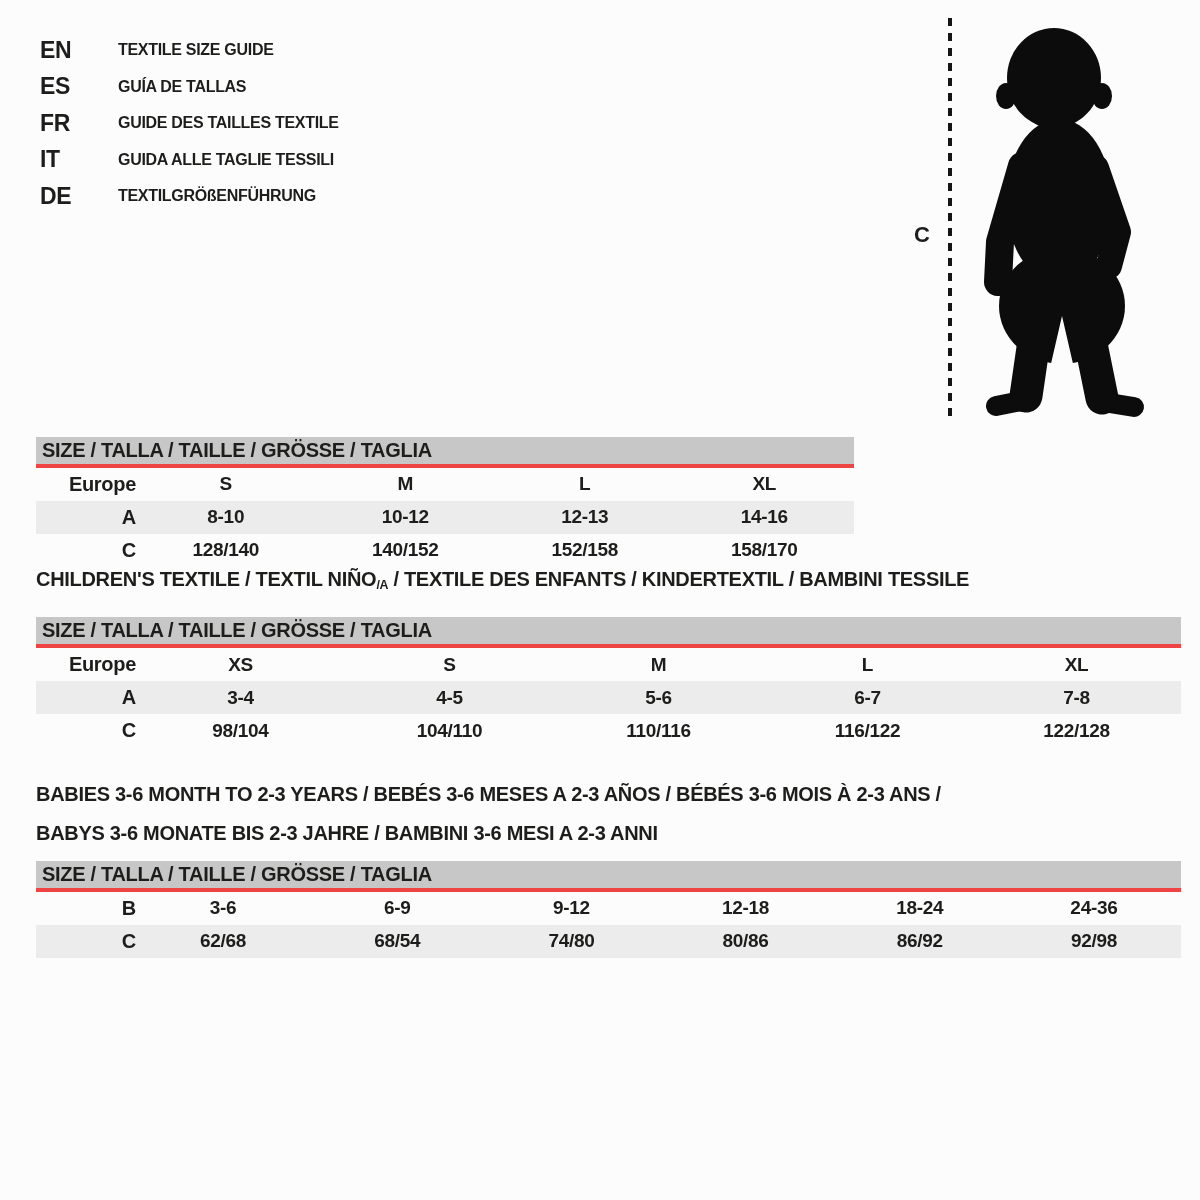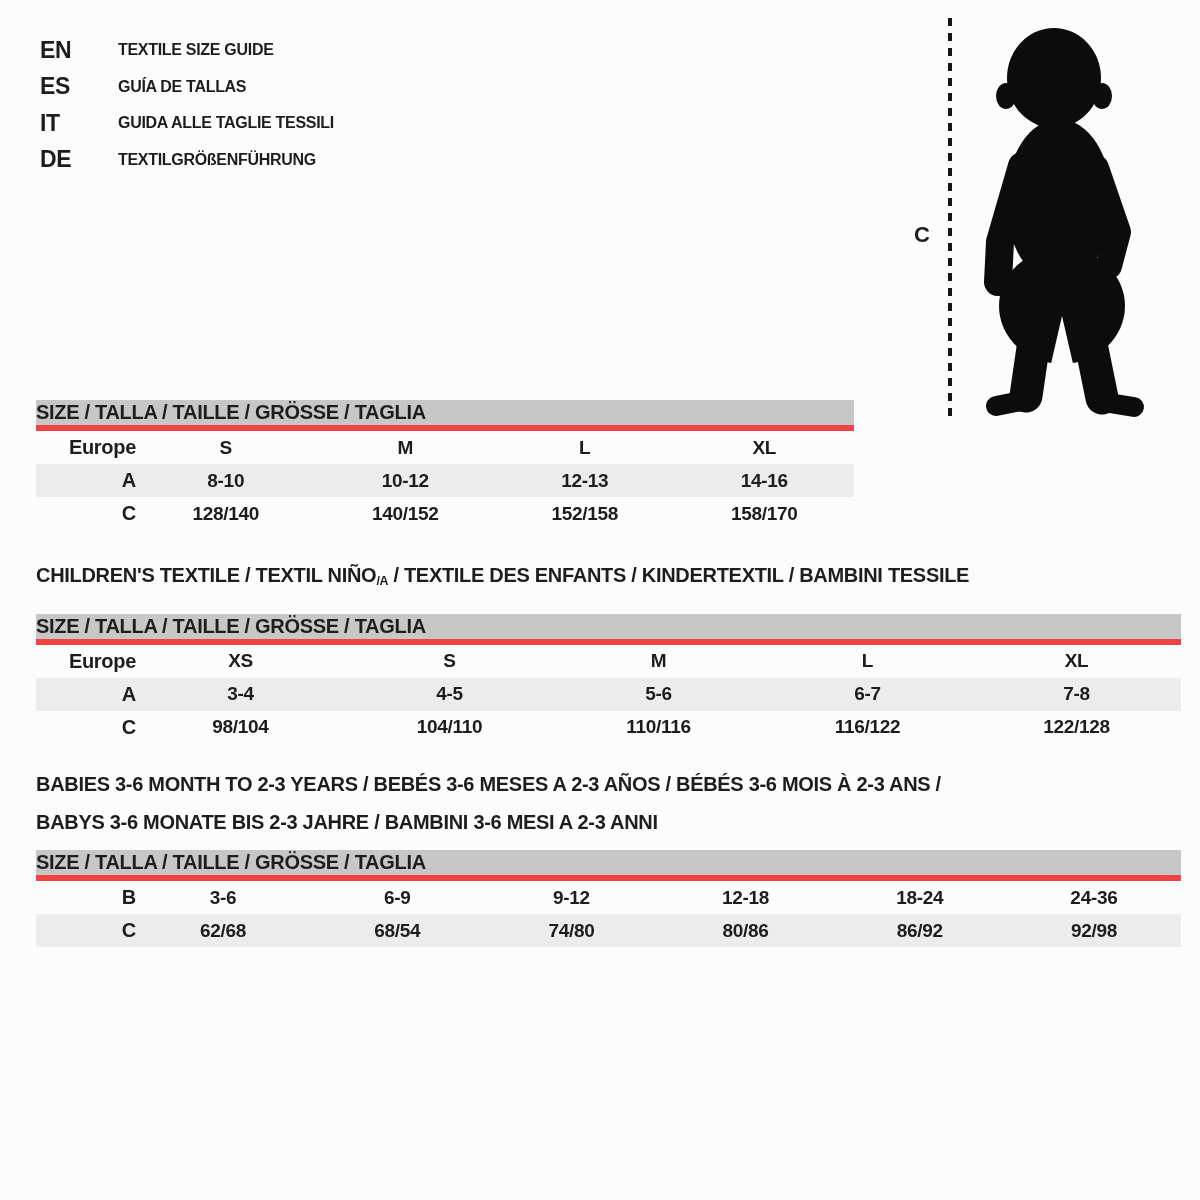--- a/index.html
+++ b/index.html
@@ -25,34 +25,35 @@
     background:repeating-linear-gradient(to bottom, #151515 0 8px, transparent 8px 15px);
   }
   .measure-label { position:absolute; left:14px; top:206px; font-size:22px; font-weight:700; }
   .toddler-svg { position:absolute; left:62px; top:0; width:190px; height:404px; }
 
   
   .section { margin-left:36px; }
   .section-title { font-size:20px; font-weight:700; letter-spacing:-0.3px; line-height:24px; }
   .title-sub { font-size:0.62em; vertical-align:-0.22em; }
   #section-junior { margin-top:222px; }
-  #section-children { margin-top:33px; }
-  #section-babies { margin-top:24px; }
+  #section-children { }
+  #section-babies { margin-top:31px; }
   #section-babies .section-title { line-height:33px; }
 
   .size-table { margin-top:22px; }
   #section-children .size-table { margin-top:21px; }
   #section-babies .size-table { margin-top:11px; }
   .t-narrow { width:818px; }
   .t-wide { width:1145px; }
 
   .size-bar {
     height:31px; display:flex; align-items:center;
-    background:#c7c7c7; border-bottom:6px solid #ef4444;
+    background:#c7c7c7; border-bottom:4px solid #ef4444;
     font-size:20px; font-weight:700; letter-spacing:-0.3px;
+    padding-left:6px;
   }
   .row { display:grid; height:33px; align-items:center; }
   .cols-4 { grid-template-columns:100px repeat(4,1fr); }
   .cols-5 { grid-template-columns:100px repeat(5,1fr); }
   .cols-6 { grid-template-columns:100px repeat(6,1fr); }
   .row.shaded { background:#ececec; }
   .cell-label { font-size:20px; font-weight:700; padding-left:6px; letter-spacing:-0.3px;text-align:right; }
   .cell { font-size:19px; font-weight:700; text-align:center; letter-spacing:-0.3px; }
 
   
@@ -65,20 +66,24 @@
 <div class="page">
 
   <div class="lang-block">
     <div class="lang-row">
       <span class="lang-code">EN</span>
       <span class="lang-title">TEXTILE SIZE GUIDE</span>
     </div>
     <div class="lang-row">
       <span class="lang-code">ES</span>
       <span class="lang-title">GUÍA DE TALLAS</span>
+    </div>
+    <div class="lang-row">
+      <span class="lang-code">FR</span>
+      <span class="lang-title">GUIDE DES TAILLES TEXTILE</span>
     </div>
     <div class="lang-row">
       <span class="lang-code">IT</span>
       <span class="lang-title">GUIDA ALLE TAGLIE TESSILI</span>
     </div>
     <div class="lang-row">
       <span class="lang-code">DE</span>
       <span class="lang-title">TEXTILGRÖßENFÜHRUNG</span>
     </div>
   </div>

